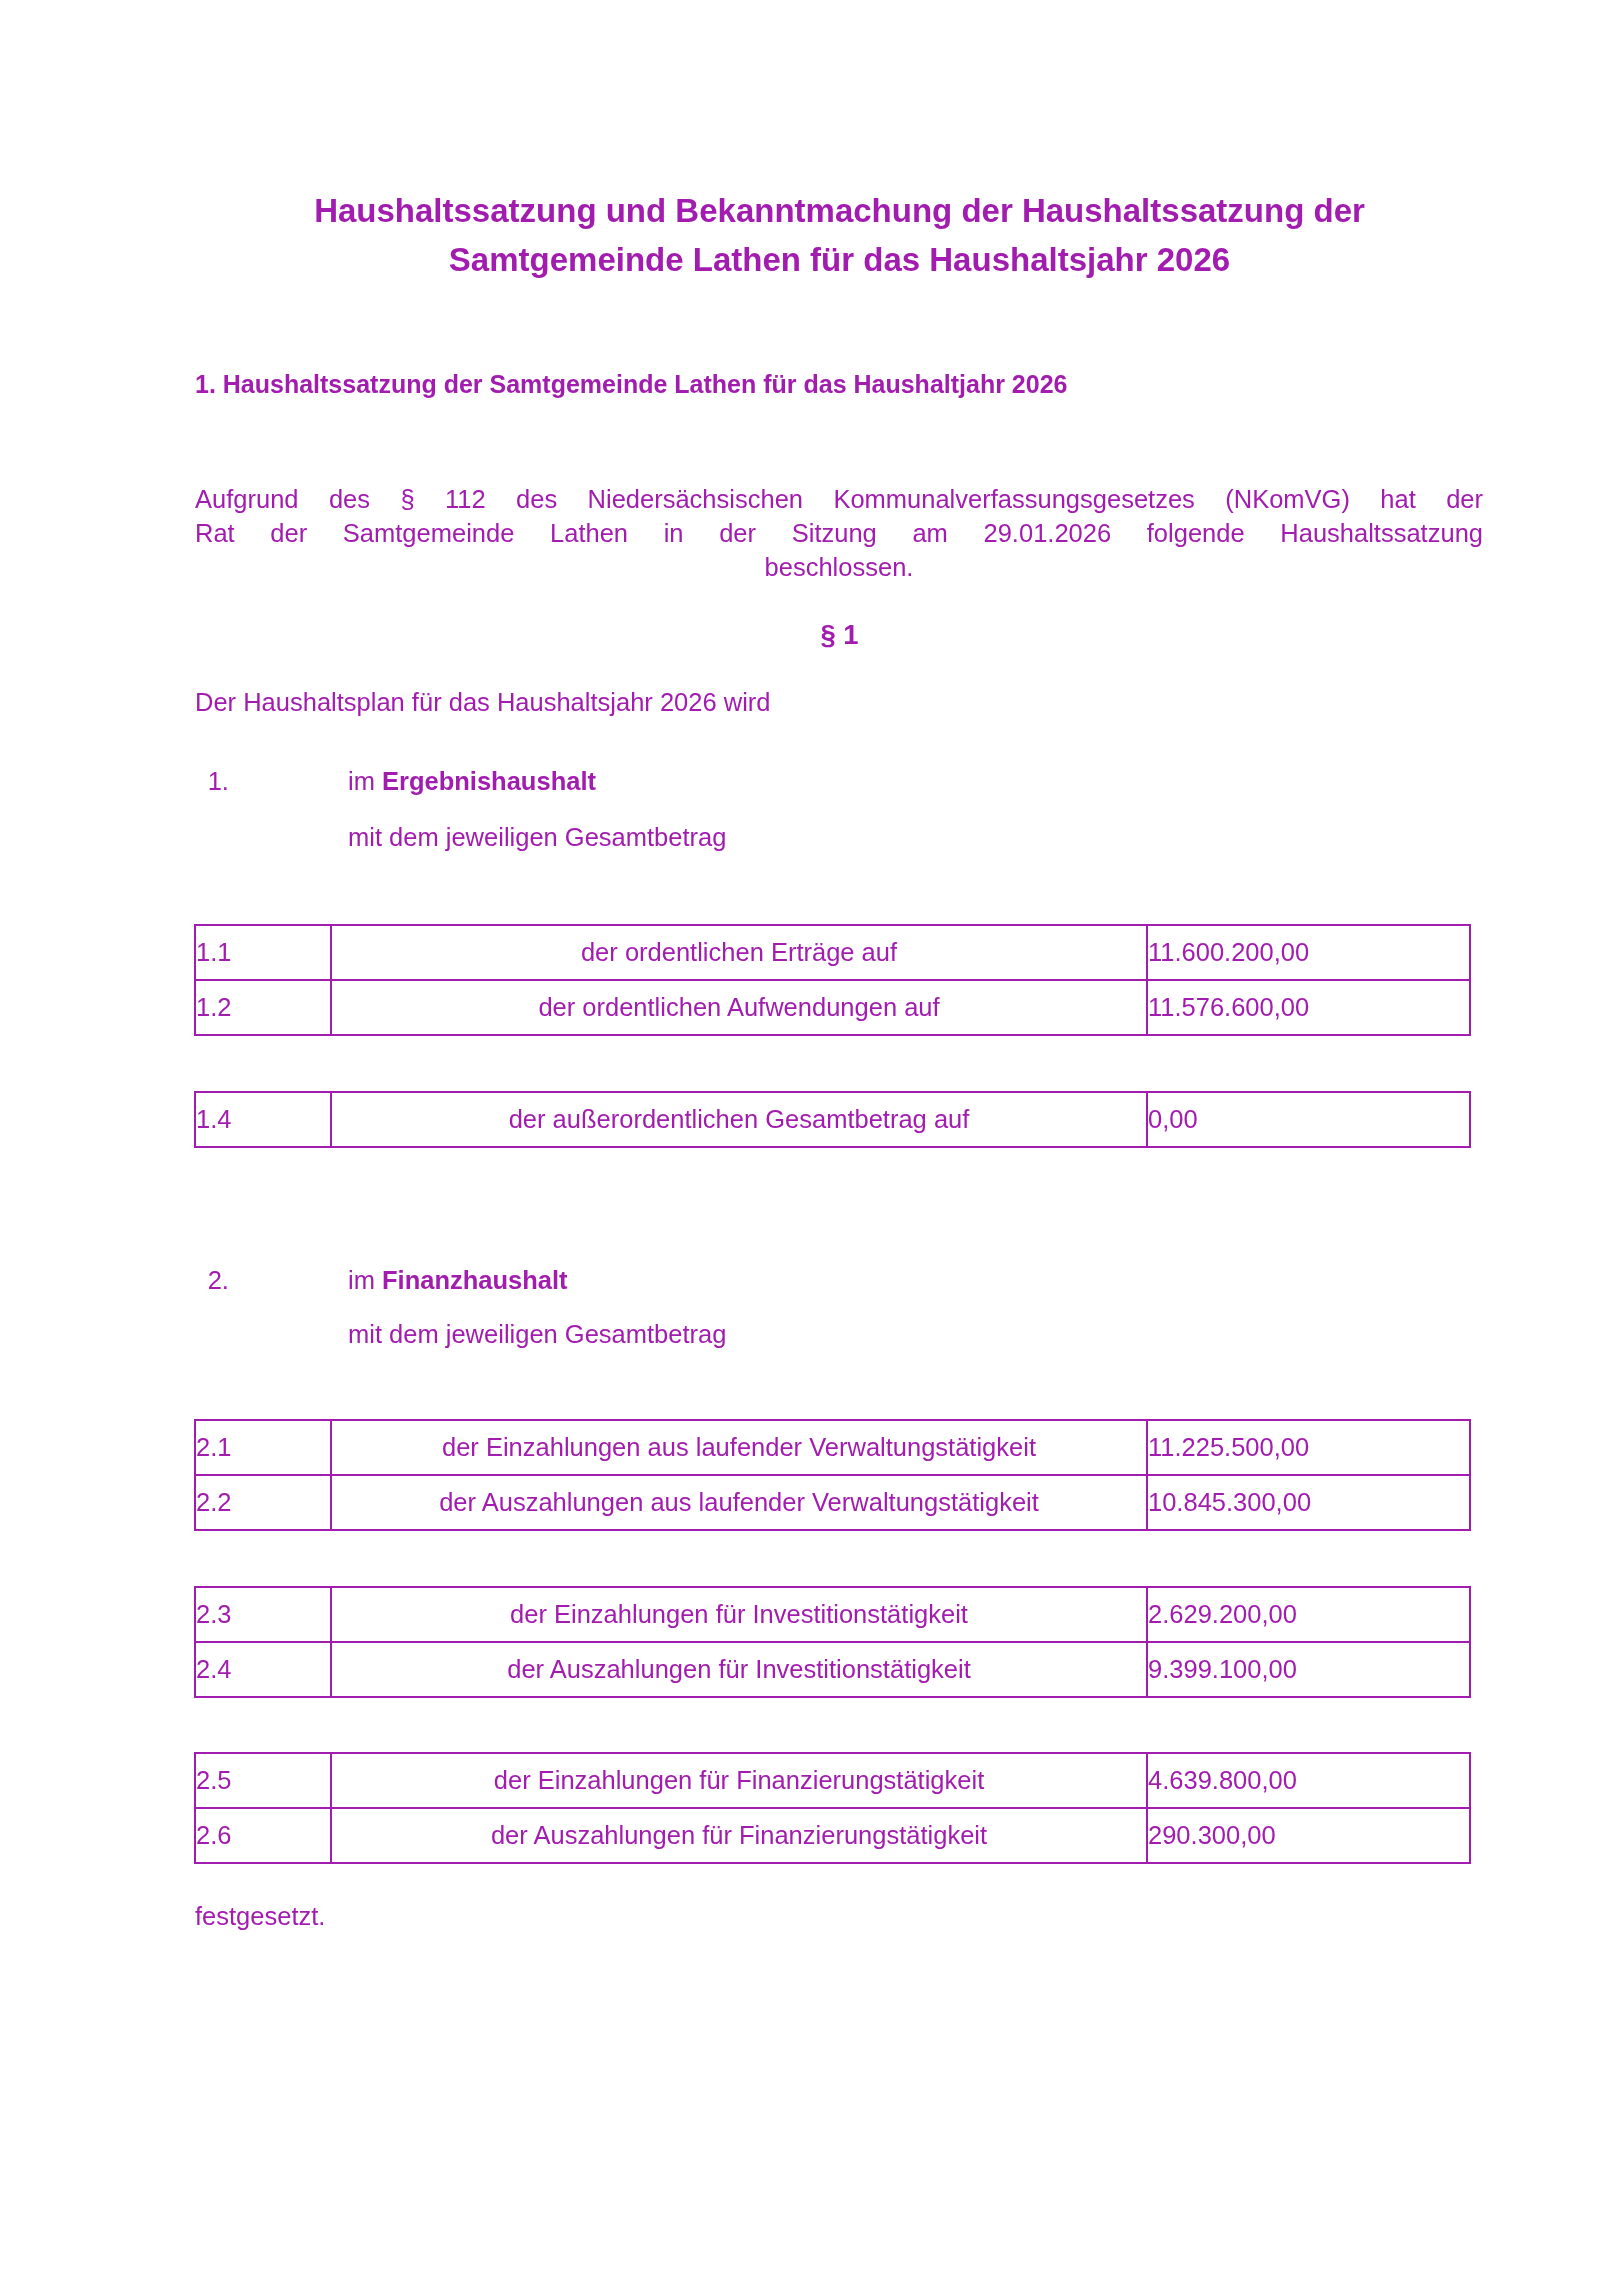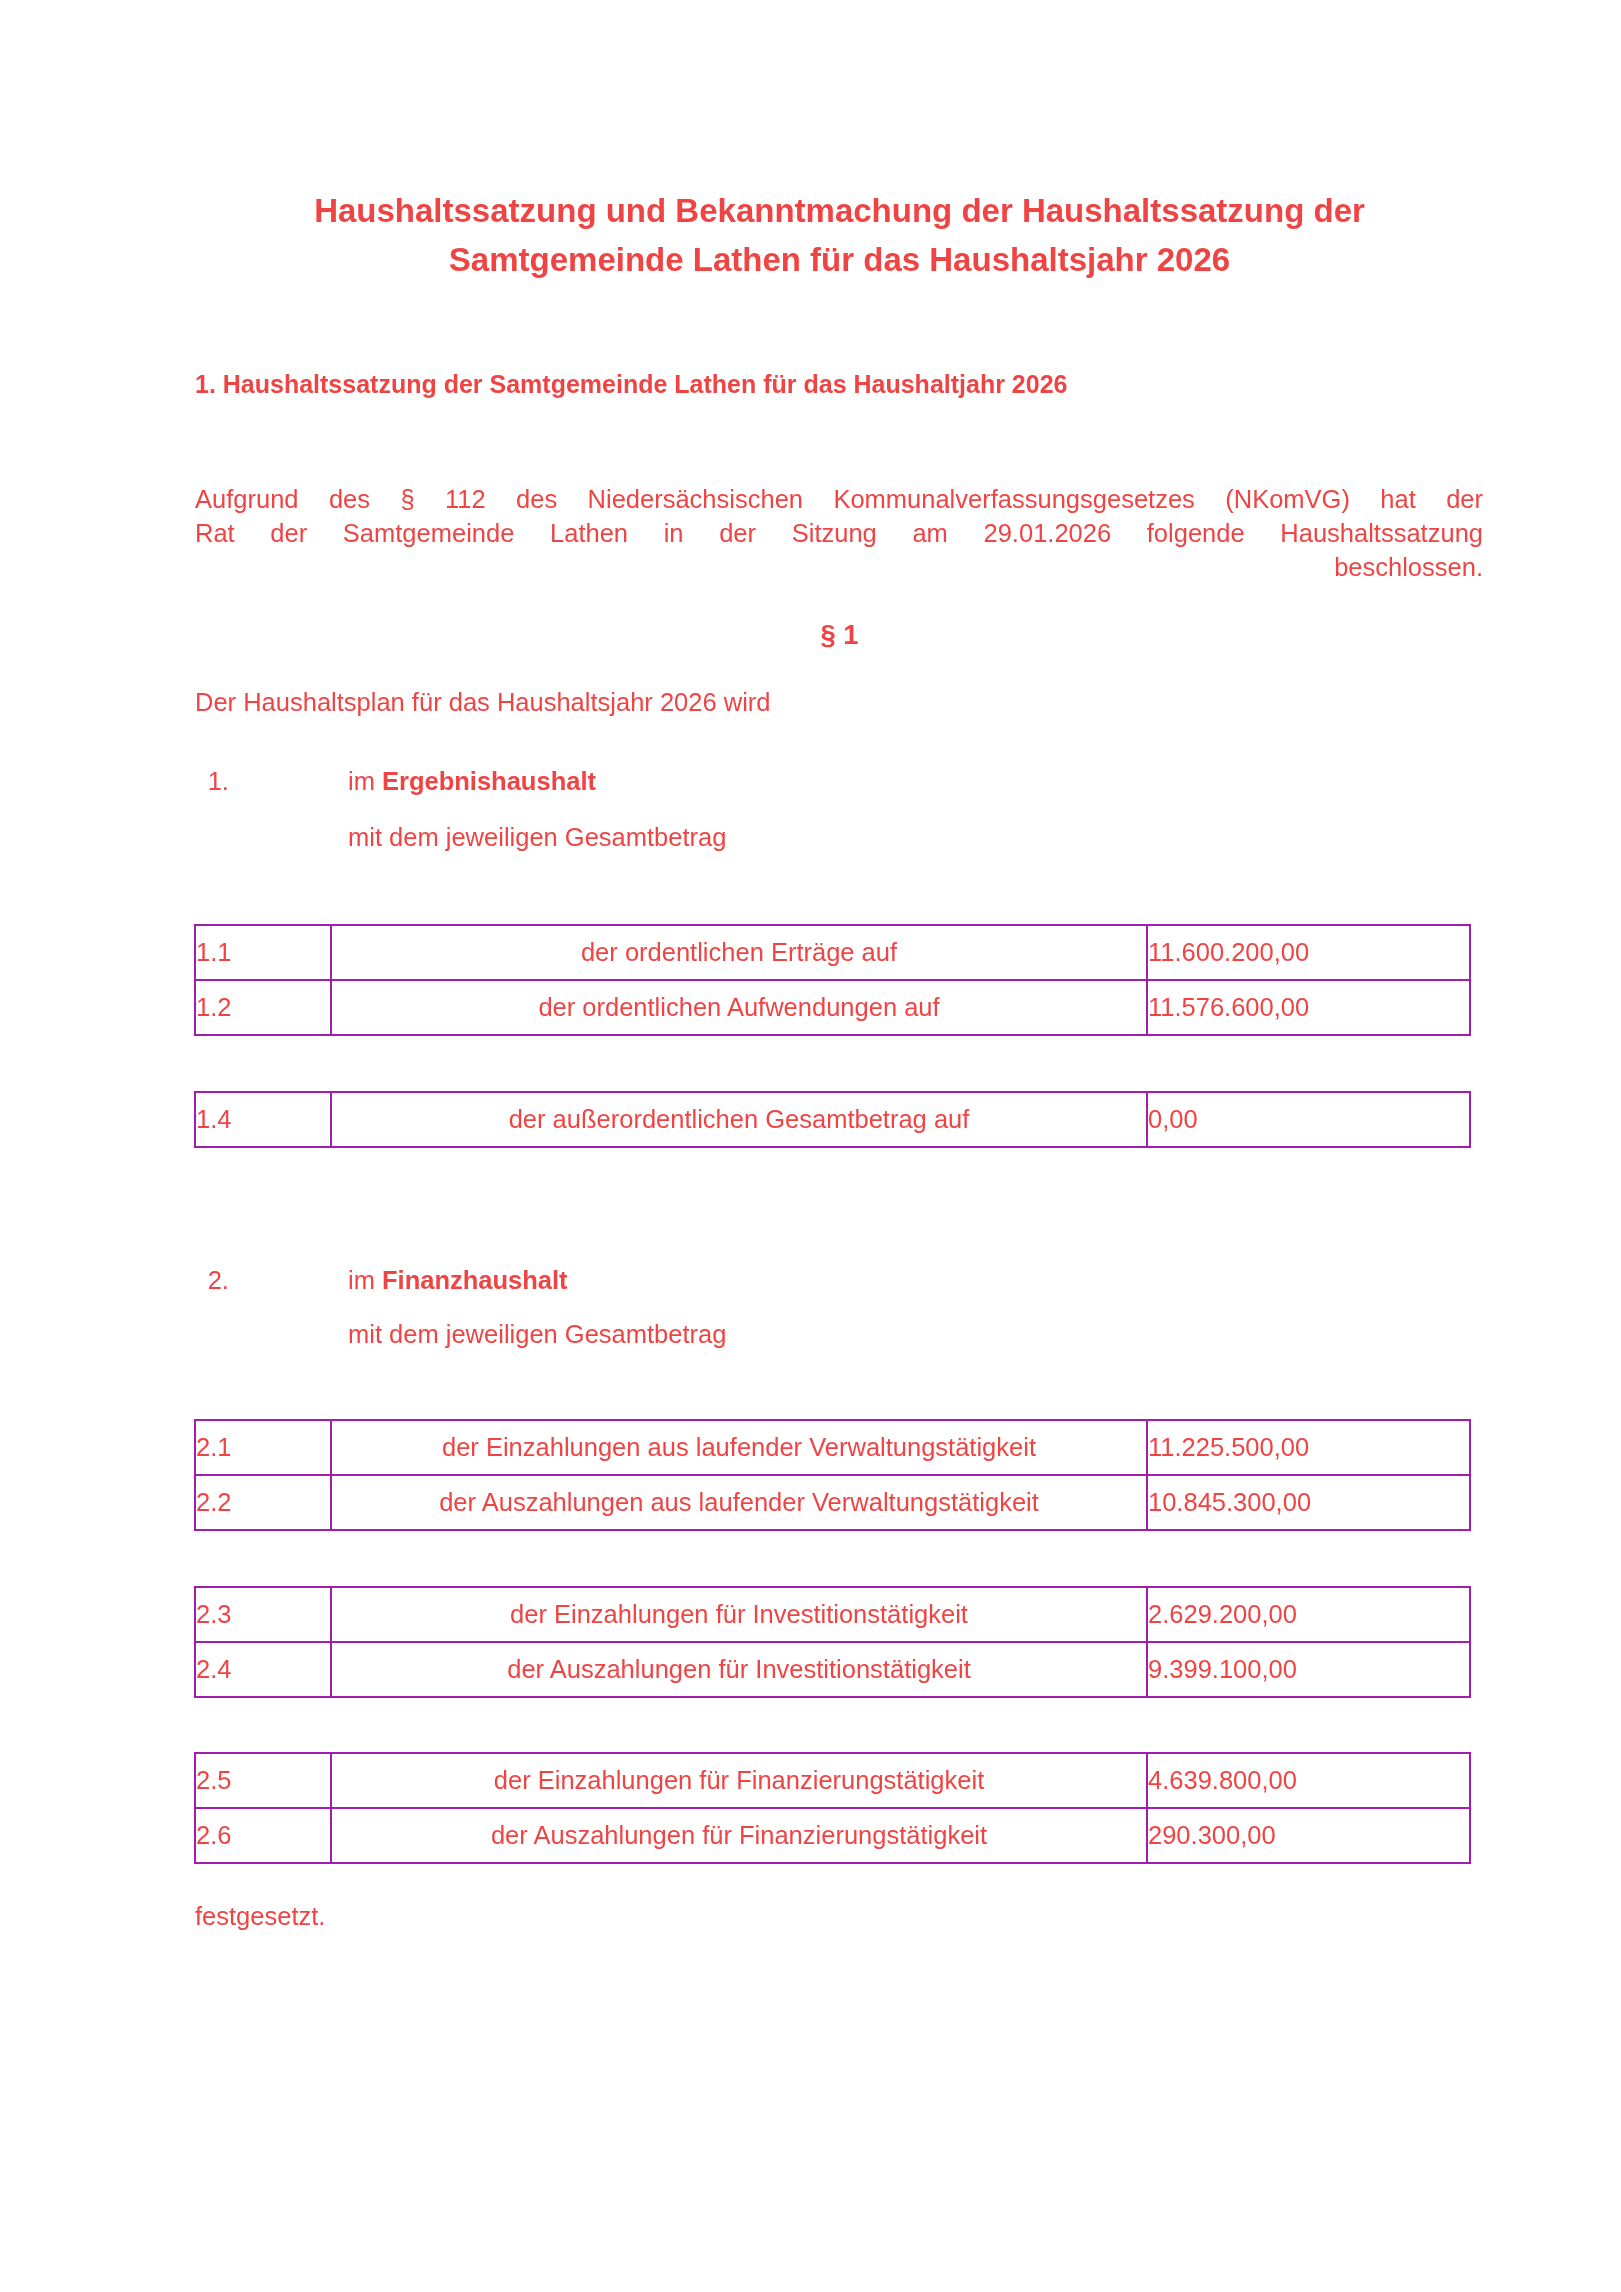--- a/index.html
+++ b/index.html
@@ -1,21 +1,21 @@
 <!DOCTYPE html>
 <html><head>
 <meta charset="utf-8">
 <style>
   html, body { margin: 0; padding: 0; background: #888; }
   .page {
     position: relative;
     width: 1621px;
     height: 2293px;
     background: #ffffff;
-    color: #ef4444;
+    color: #a21caf;
     font-family: "Liberation Sans", "DejaVu Sans", sans-serif;
     overflow: hidden;
   }
   .abs { position: absolute; }
 
   .doc-title {
     top: 186px; left: 195px; width: 1289px;
     font-size: 33px; line-height: 49px; font-weight: bold;
     text-align: center;
   }
@@ -23,21 +23,21 @@
     top: 366px; left: 195px; width: 1289px;
     font-size: 25px; line-height: 37px; font-weight: bold;
     margin: 0;
   }
   .intro {
     top: 482px; left: 195px; width: 1288px;
     font-size: 25.5px; line-height: 34px;
     margin: 0;
   }
   .jline { display: block; text-align: justify; text-align-last: justify; }
-  .jline-last { display: block; text-align: right; }
+  .jline-last { display: block; text-align: center; }
 
   .para-mark {
     top: 617px; left: 195px; width: 1289px;
     font-size: 27.4px; line-height: 35px; font-weight: bold;
     text-align: center;
   }
   .lead {
     top: 685px; left: 195px; width: 1289px;
     font-size: 25.5px; line-height: 34px;
   }

